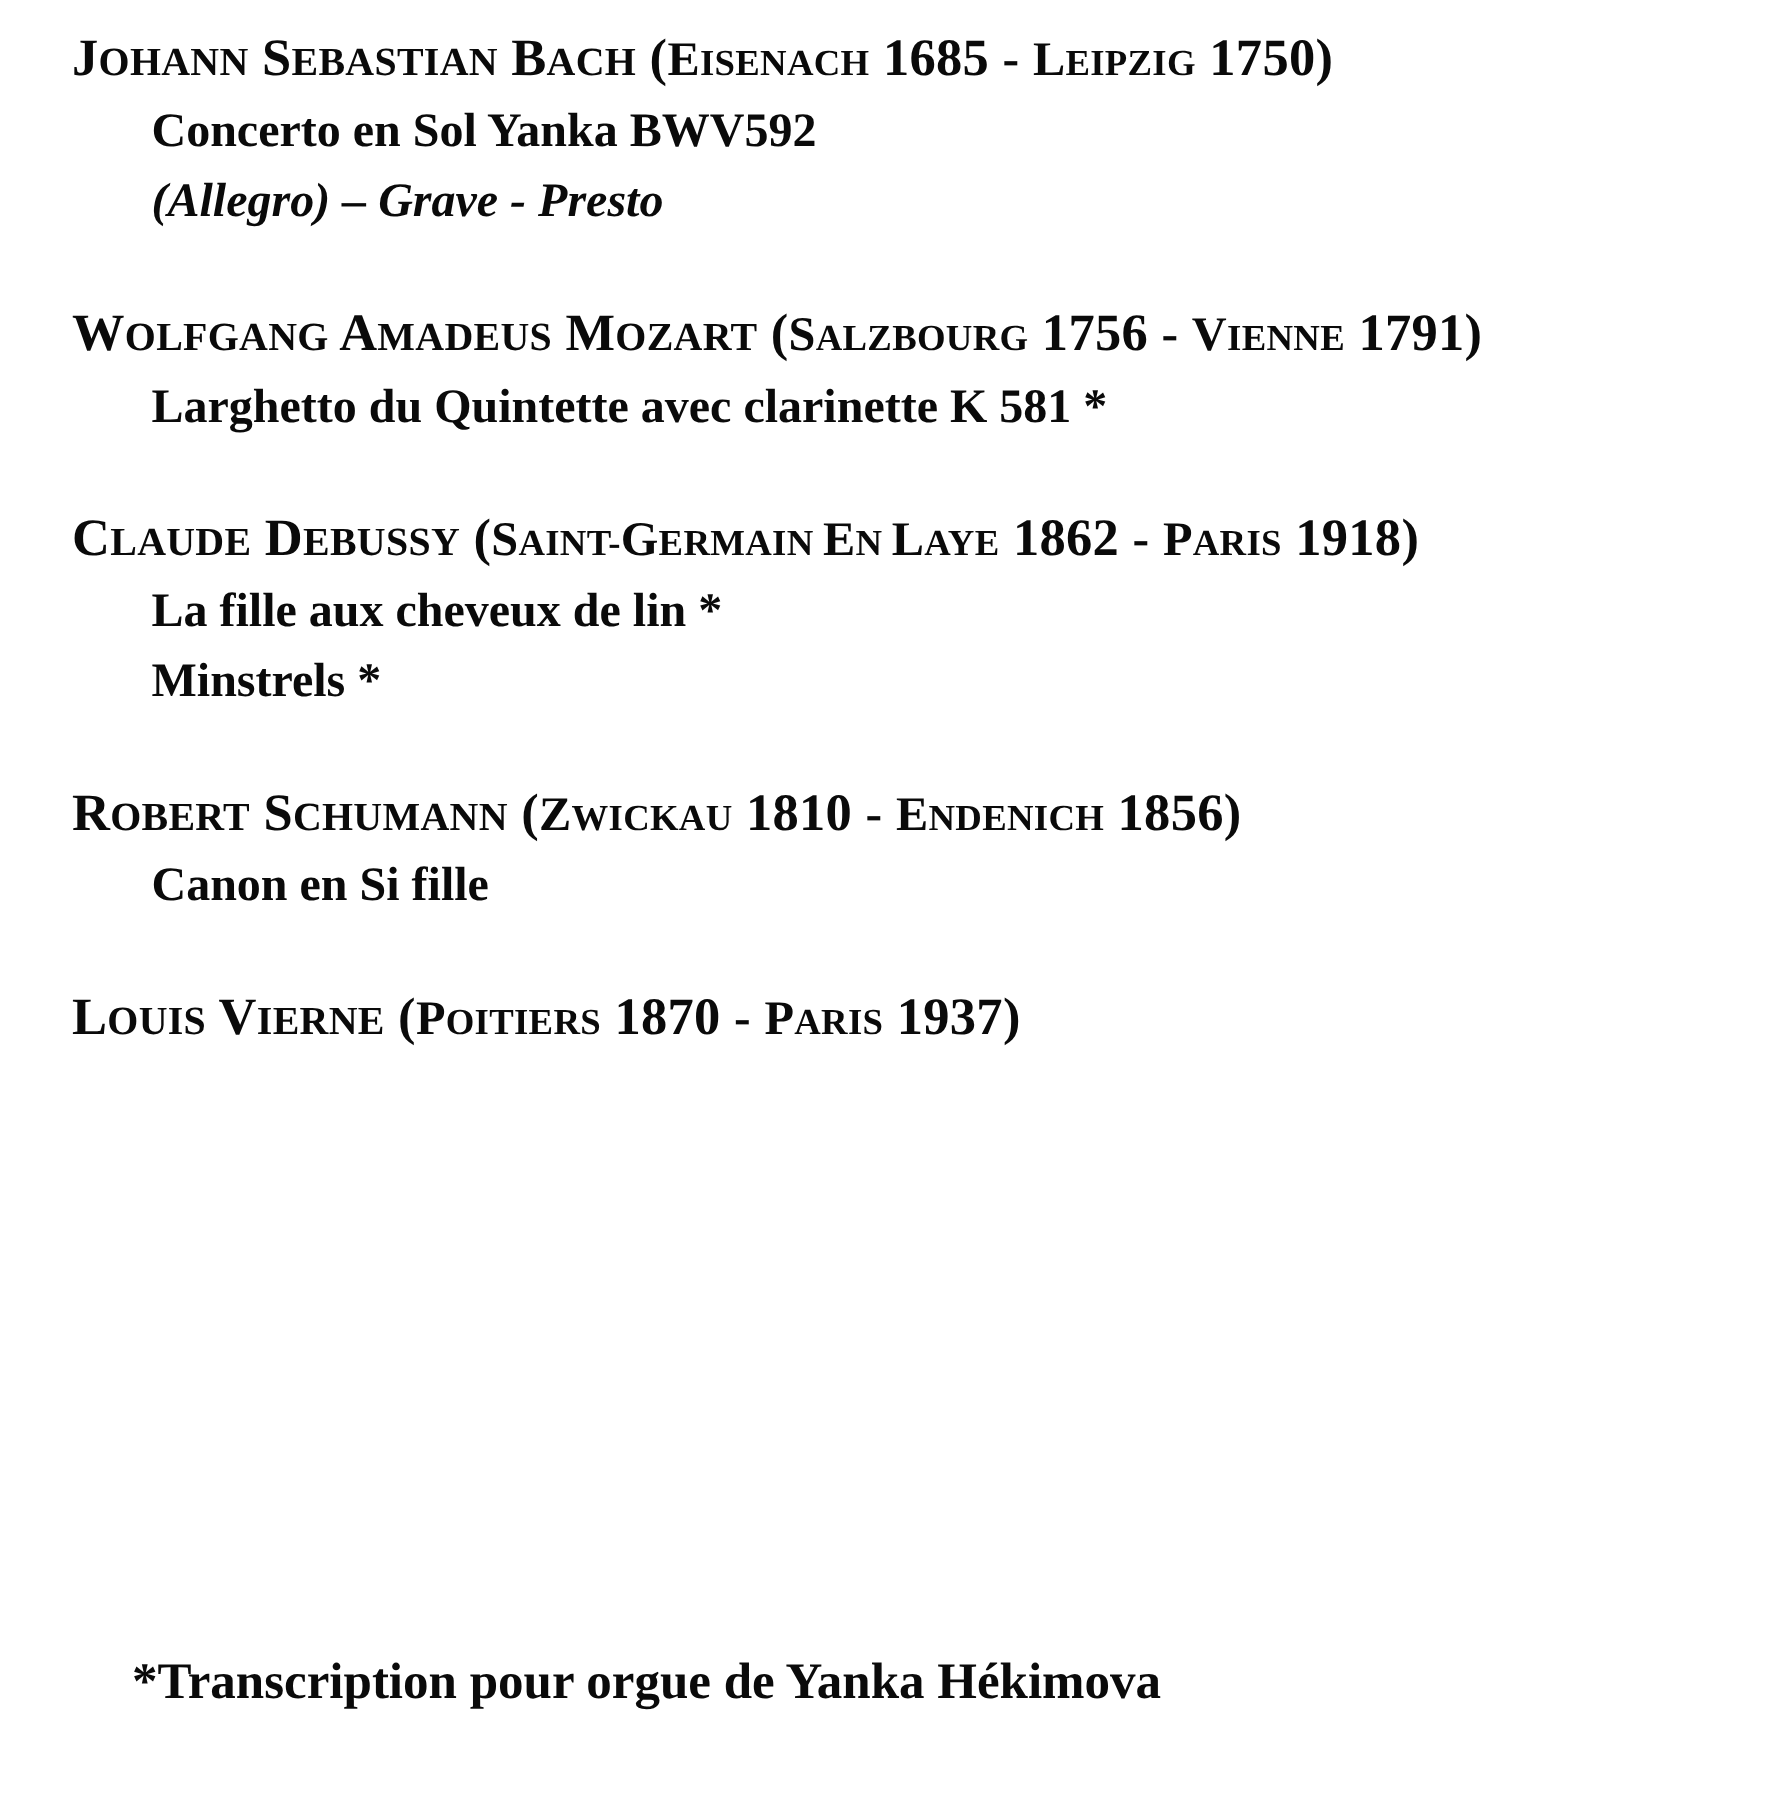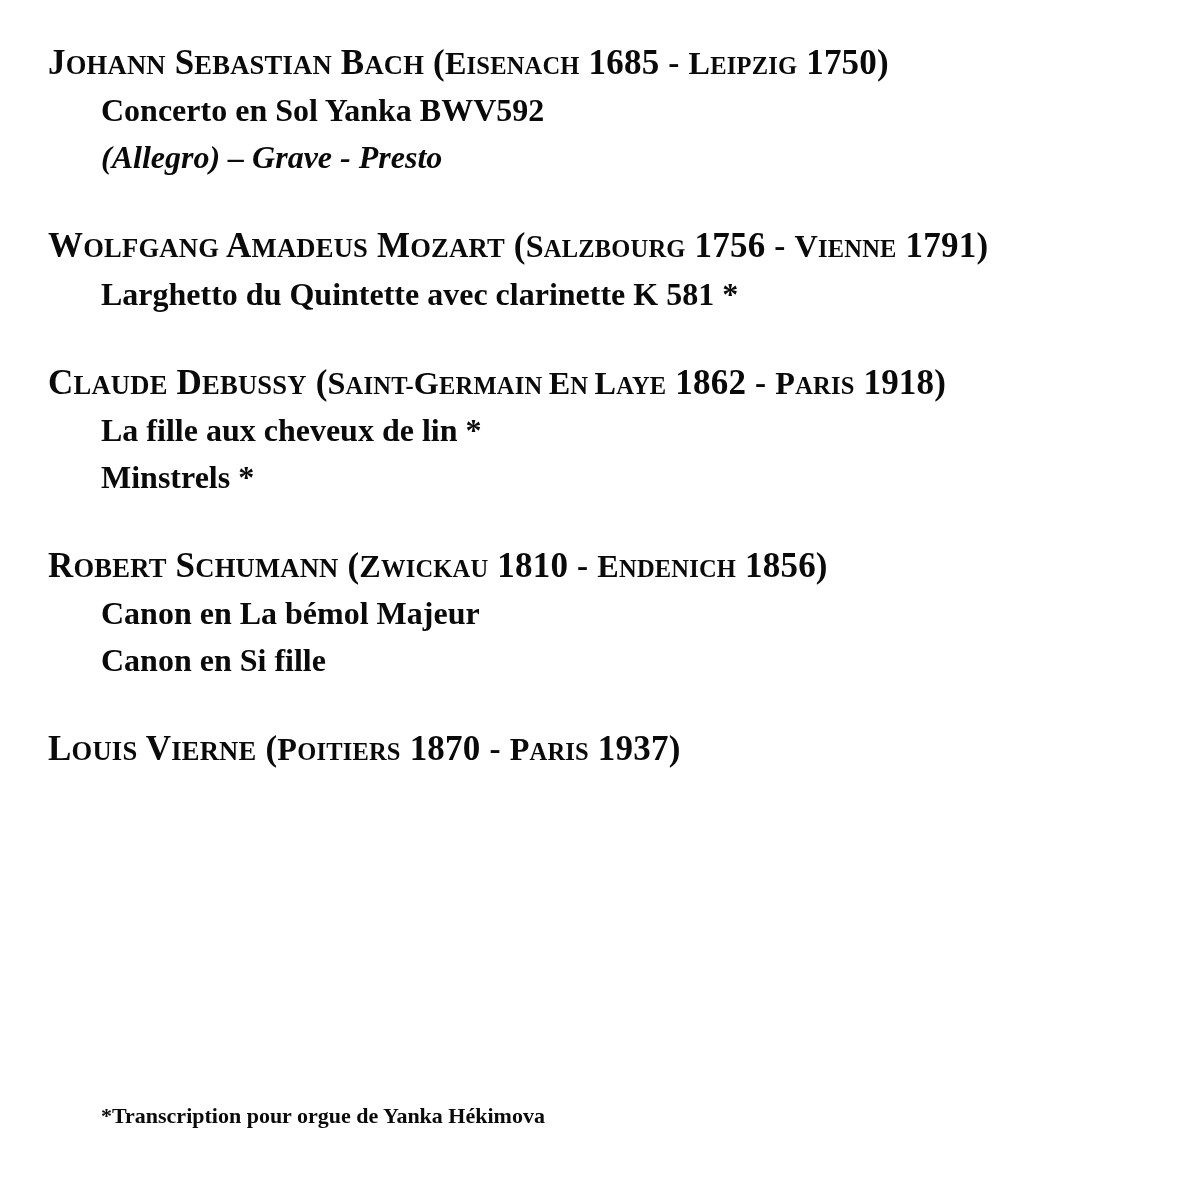--- a/index.html
+++ b/index.html
@@ -15,21 +15,21 @@
     overflow: hidden;
   }
   .page {
     position: relative;
     width: 1190px;
     height: 1204px;
     padding: 0;
     box-sizing: border-box;
   }
   .program {
-    padding: 42px 40px 0 48px;
+    padding: 18px 40px 0 48px;
   }
   .entry {
     margin-bottom: 44px;
   }
   .entry:last-of-type {
     margin-bottom: 0;
   }
   .composer-line {
     font-weight: bold;
     font-size: 35px;
@@ -70,24 +70,24 @@
     font-weight: bold;
     font-size: 32px;
     line-height: 1.47;
     white-space: nowrap;
   }
   .work.italic {
     font-style: italic;
   }
   .footnote {
     position: absolute;
-    left: 101px;
+    left: 88px;
     top: 1103px;
     font-weight: bold;
-    font-size: 22px;
+    font-size: 34px;
     white-space: nowrap;
     text-align: center;
   }
 </style>
 </head>
 <body>
 
 <div class="page">
   <div class="program" id="program-list">
       <div class="entry">
@@ -106,21 +106,20 @@
       <div class="entry">
         <div class="composer-line"><span class="sc name"><span class="cap">C</span><span class="rest">laude</span></span><span class="rest"> </span><span class="sc name"><span class="cap">D</span><span class="rest">ebussy</span></span> <span class="paren">(</span><span class="sc place"><span class="cap">S</span><span class="rest">aint</span><span class="rest">-</span><span class="cap">G</span><span class="rest">ermain</span><span class="rest"> </span><span class="cap">e</span><span class="rest">n</span><span class="rest"> </span><span class="cap">L</span><span class="rest">aye</span></span> <span class="year">1862</span> <span class="sep">-</span> <span class="sc place"><span class="cap">P</span><span class="rest">aris</span></span> <span class="year">1918</span><span class="paren">)</span></div>
         <div class="works">
           <div class="work">La fille aux cheveux de lin *</div>
           <div class="work">Minstrels *</div>
         </div>
       </div>
       <div class="entry">
         <div class="composer-line"><span class="sc name"><span class="cap">R</span><span class="rest">obert</span></span><span class="rest"> </span><span class="sc name"><span class="cap">S</span><span class="rest">chumann</span></span> <span class="paren">(</span><span class="sc place"><span class="cap">Z</span><span class="rest">wickau</span></span> <span class="year">1810</span> <span class="sep">-</span> <span class="sc place"><span class="cap">E</span><span class="rest">ndenich</span></span> <span class="year">1856</span><span class="paren">)</span></div>
         <div class="works">
-          <div class="work">Canon en La bémol Majeur</div>
           <div class="work">Canon en Si fille</div>
         </div>
       </div>
       <div class="entry">
         <div class="composer-line"><span class="sc name"><span class="cap">L</span><span class="rest">ouis</span></span><span class="rest"> </span><span class="sc name"><span class="cap">V</span><span class="rest">ierne</span></span> <span class="paren">(</span><span class="sc place"><span class="cap">P</span><span class="rest">oitiers</span></span> <span class="year">1870</span> <span class="sep">-</span> <span class="sc place"><span class="cap">P</span><span class="rest">aris</span></span> <span class="year">1937</span><span class="paren">)</span></div>
       </div>
     </div>
   <div class="footnote">*Transcription pour orgue de Yanka Hékimova</div>
 </div>
 

